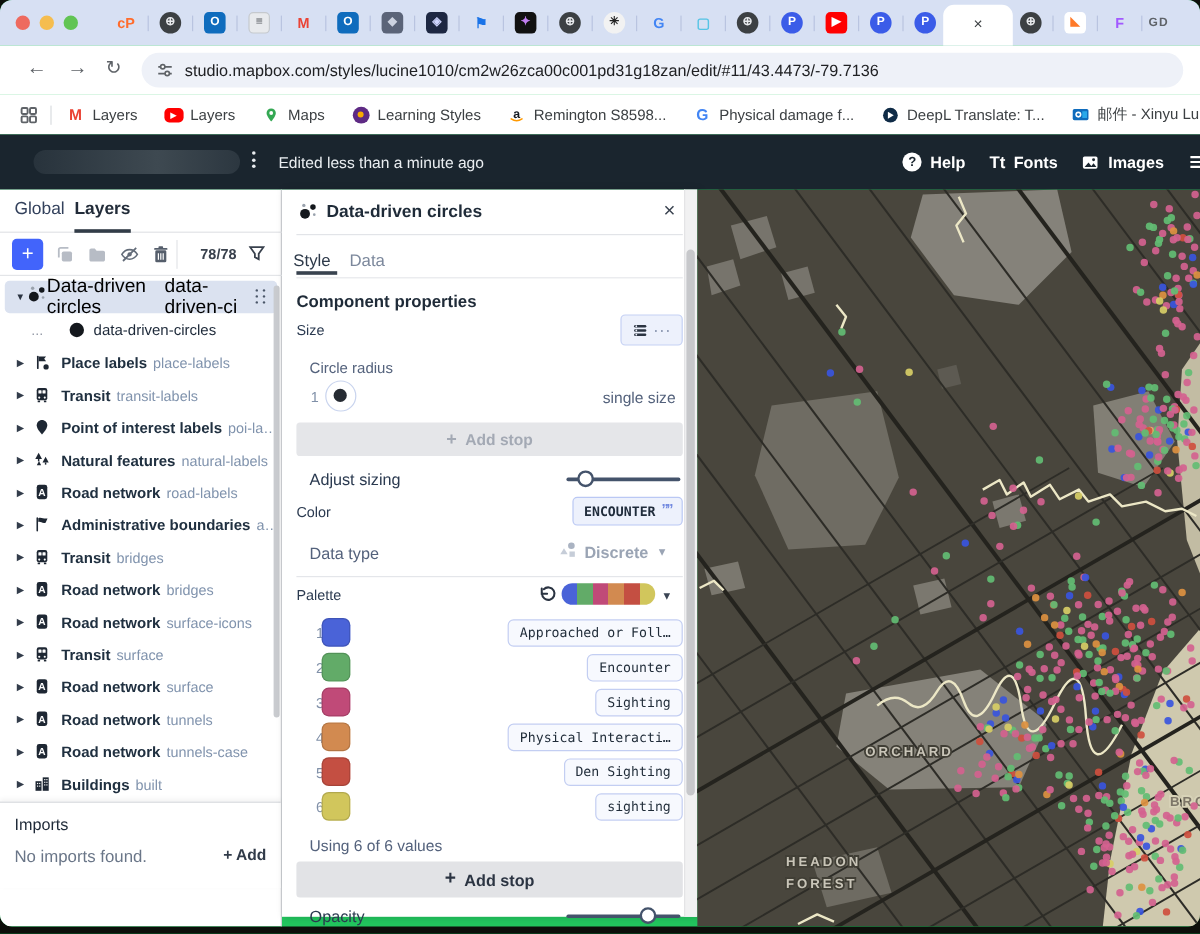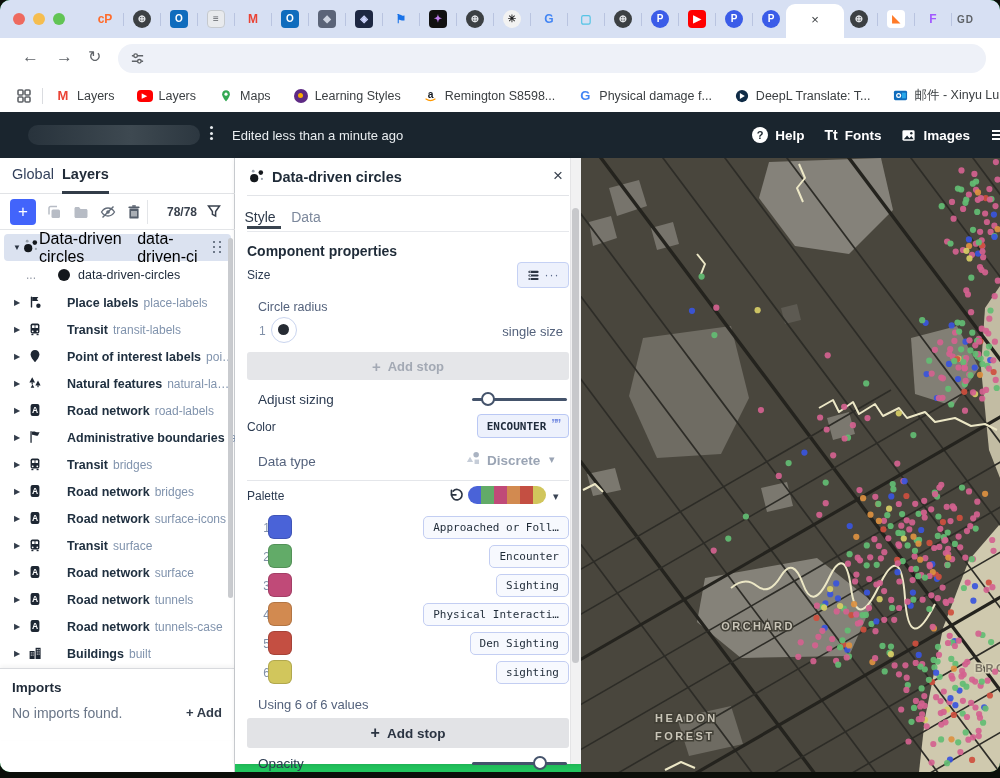--- a/index.html
+++ b/index.html
@@ -48,29 +48,29 @@
   .stab-underline { position:absolute; left:62px; top:33px; width:47px; height:3px; background:#323c48; }
   .stoolbar { position:absolute; left:0; top:36px; width:235px; height:36px; border-bottom:1px solid #e3e5e8; }
   .addlayer { position:absolute; left:10px; top:5px; width:26px; height:26px; background:#4264fb; border-radius:4px; color:#fff; font-size:17px; display:flex; align-items:center; justify-content:center; }
   .tico { position:absolute; top:10px; width:16px; height:16px; }
   .tb-div { position:absolute; left:147px; top:6px; width:1px; height:24px; background:#e3e5e8; }
   .lcount { position:absolute; right:38px; top:11px; font-size:12px; color:#39414d; font-weight:bold; }
   .funnel { position:absolute; right:14px; top:10px; width:14px; height:14px; }
   .lrow { position:absolute; left:0; width:235px; height:27px; display:flex; align-items:center; }
   .lrow .arr { width:10px; margin-left:14px; font-size:8px; color:#333d4b; flex:none; }
   .lrow .lic { width:15px; height:15px; margin-left:4px; flex:none; }
-  .lrow .lname { margin-left:24px; font-size:12.5px; font-weight:bold; color:#203040; white-space:nowrap; }
+  .lrow .lname { margin-left:8px; font-size:12.5px; font-weight:bold; color:#203040; white-space:nowrap; }
   .lrow .lid { margin-left:5px; font-size:12px; color:#8093ad; white-space:nowrap; overflow:hidden; text-overflow:ellipsis; flex:1; }
   .selrow { position:absolute; left:4px; top:76px; width:227px; height:27px; background:#dbe2f0; border-radius:4px; display:flex; align-items:center; }
   .selrow .arr { width:10px; margin-left:9px; font-size:8px; color:#2b3442; flex:none; }
   .handle { flex:none; width:9px; height:13px; margin:0 9px 0 4px; display:grid; grid-template-columns:1fr 1fr; grid-gap:2px; }
   .handle i { width:2.2px; height:2.2px; border-radius:50%; background:#4a5668; }
   .childrow { position:absolute; left:0; top:104px; width:235px; height:26px; display:flex; align-items:center; }
   .imports { position:absolute; left:0; top:510px; width:234px; height:72px; background:#fff; border-top:1px solid #d8dade; box-shadow:0 -2px 4px rgba(0,0,0,.05); }
-  .imp-title { position:absolute; left:12px; top:11px; font-size:13.5px; font-weight:bold; color:#1f2a38; }
+  .imp-title { position:absolute; left:12px; top:11px; font-size:13.5px; font-weight:normal; color:#1f2a38; }
   .imp-empty { position:absolute; left:12px; top:36px; font-size:14px; color:#6a7688; }
   .imp-add { position:absolute; right:12px; top:36px; font-size:13px; font-weight:bold; color:#313b49; }
   .sstatus { position:absolute; left:0; top:582px; width:234px; height:32px; background:#dce0e5; border-top:1px solid #c6cad0; font-family:"DejaVu Sans Mono", monospace; font-size:12.5px; color:#1a222e; }
   .sthumb { position:absolute; left:228px; top:80px; width:5px; height:360px; background:#c9cbcf; border-radius:3px; }
 
   
   .panel { position:absolute; left:235px; top:158px; width:346px; height:606px; background:#fff; box-shadow:2px 0 6px rgba(0,0,0,.18); }
   .p-abs { position:absolute; }
   .p-title { font-size:14.5px; font-weight:bold; color:#1f2b38; }
   .p-close { font-size:17px; color:#39424f; }
@@ -215,20 +215,21 @@
     <span class="navg" style="left:88px;font-size:16px">↻</span>
     <div class="urlpill">
       <span style="display:flex">
         <svg width="15" height="15" viewBox="0 0 16 16" stroke="#5f6368" stroke-width="1.5" fill="none">
               <line x1="2" y1="5" x2="14" y2="5"></line>
               <line x1="2" y1="11" x2="14" y2="11"></line>
               <circle cx="6" cy="5" r="1.9" fill="#fff"></circle>
               <circle cx="10" cy="11" r="1.9" fill="#fff"></circle>
             </svg>
       </span>
+      <span class="urltxt">studio.mapbox.com/styles/lucine1010/cm2w26zca00c001pd31g18zan/edit/#11/43.4473/-79.7136</span>
     </div>
   </div>
 
   <div class="bmrow">
     <span style="display:flex">
       <svg width="16" height="16" viewBox="0 0 16 16" fill="none" stroke="#5f6368" stroke-width="1.6">
             <rect x="2" y="2" width="5" height="5" rx="1"></rect>
             <rect x="9" y="2" width="5" height="5" rx="1"></rect>
             <rect x="2" y="9" width="5" height="5" rx="1"></rect>
             <rect x="9" y="9" width="5" height="5" rx="1"></rect>

